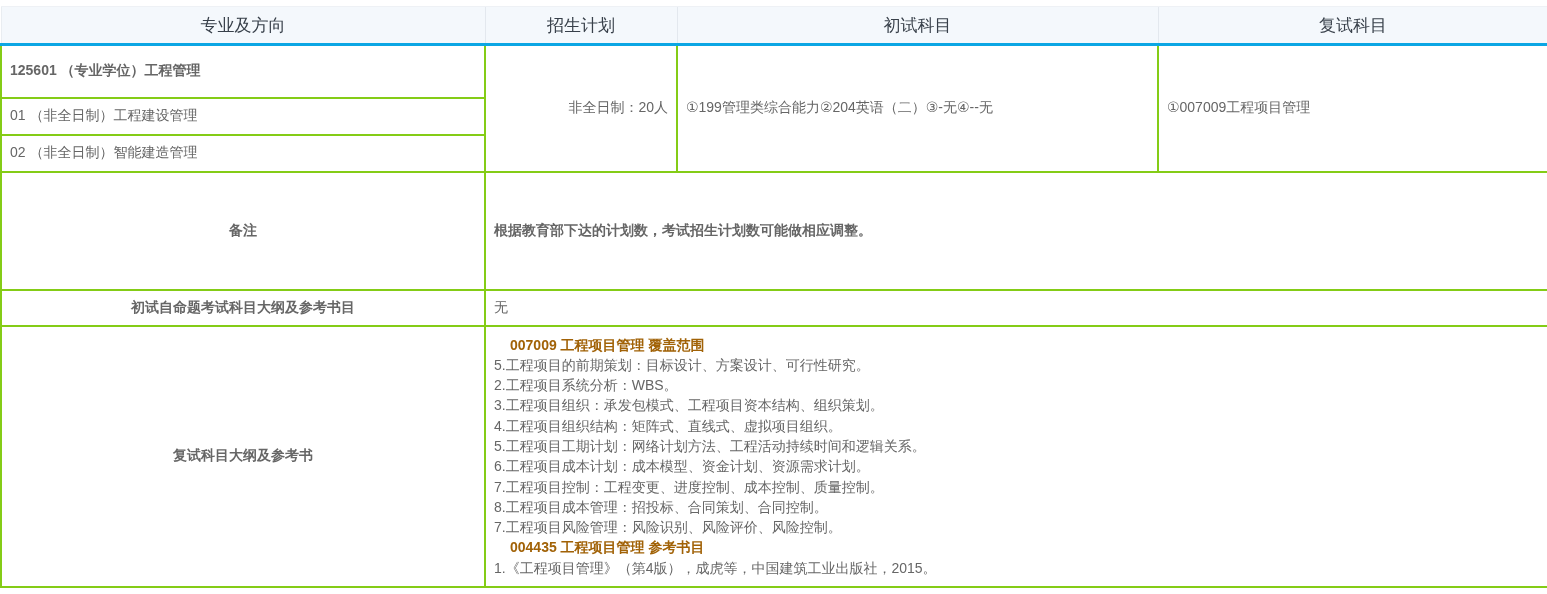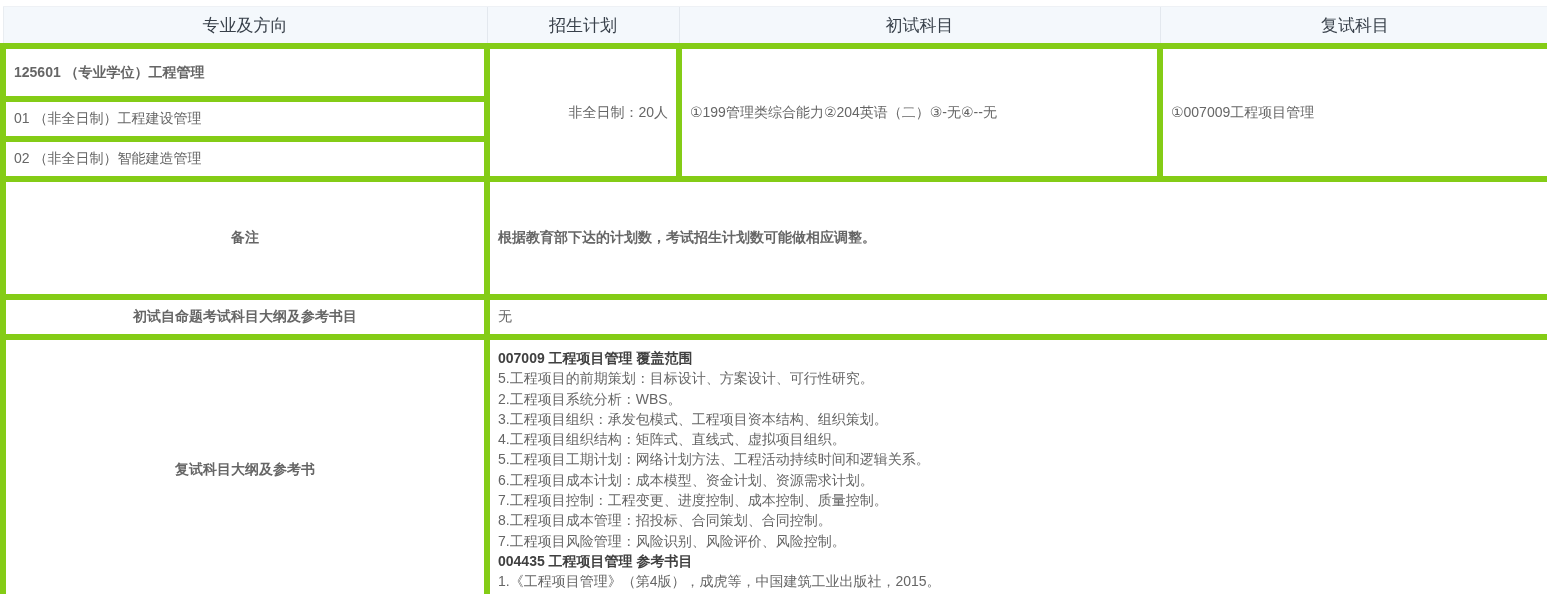--- a/index.html
+++ b/index.html
@@ -30,21 +30,21 @@
     border-bottom: 3px solid #0ba6e4;
     border-left: 1px solid #e3e8ee;
     font-size: 17px;
     font-weight: 400;
     color: #38404a;
     text-align: center;
     padding: 0;
   }
   table.adm-table thead th:first-child { border-left: none; }
   table.adm-table td {
-    border: 6px solid #84cc16;
+    border: 2px solid #84cc16;
     font-size: 14px;
     color: #666666;
     padding: 8px;
     vertical-align: middle;
     box-sizing: border-box;
     overflow: hidden;
   }
   td.cell-program-title {
     height: 53px;
     padding-left: 22px;
@@ -88,21 +88,22 @@
     height: 259px;
     vertical-align: top;
     padding: 12px 16px 0 16px;
   }
   .syl-line {
     line-height: 20.3px;
     white-space: nowrap;
   }
   .syl-title {
     font-weight: bold;
-    color: #404040;
+    color: #a16207;
+    margin-left: 16px;
   }
 </style>
 </head>
 <body>
 
 <div class="page">
   <table class="adm-table">
     <colgroup>
       <col style="width:484px">
       <col style="width:192px">

